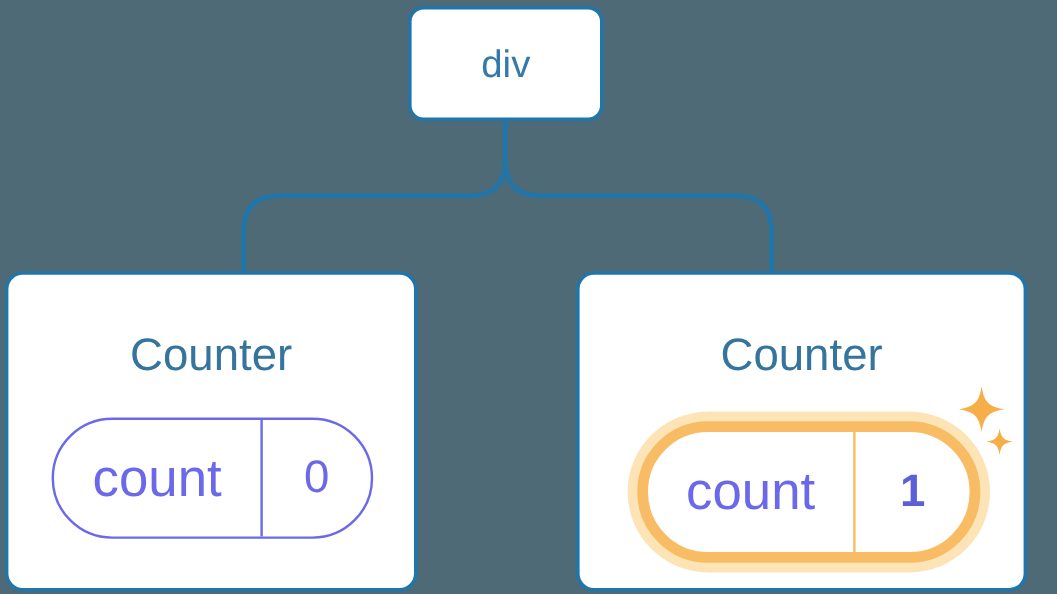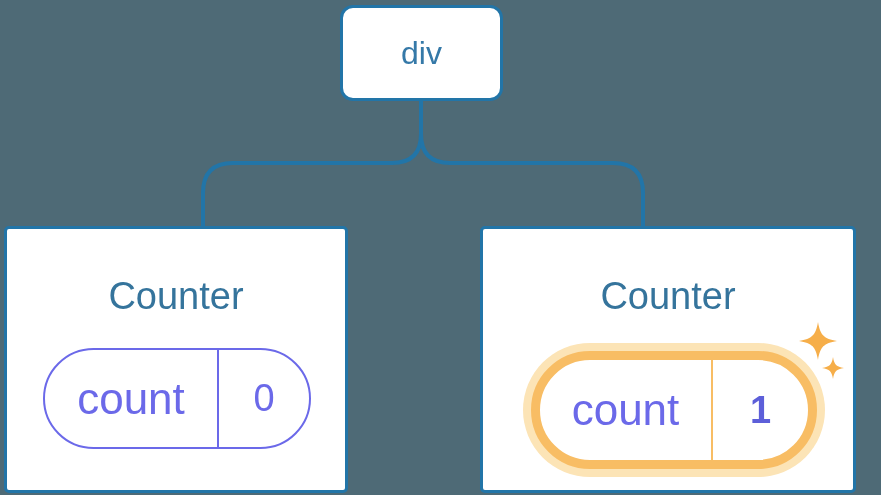--- a/index.html
+++ b/index.html
@@ -34,21 +34,21 @@
     font-size: 32px;
     font-weight: 500;
     color: var(--text-blue, #3579A8);
   }
 
   
   .counter-card {
     position: absolute;
     background: var(--card-bg, #fff);
     border: 3px solid var(--line-blue, #2275A8);
-    border-radius: 5px;
+    border-radius: 15px;
     box-sizing: border-box;
   }
   .counter-card.left  { left: 4px;   top: 226px; width: 344px; height: 267px; }
   .counter-card.right { left: 480px; top: 226px; width: 376px; height: 267px; }
 
   .counter-title {
     position: absolute;
     top: 46px; left: 0; right: 0;
     text-align: center;
     font-size: 38px;

